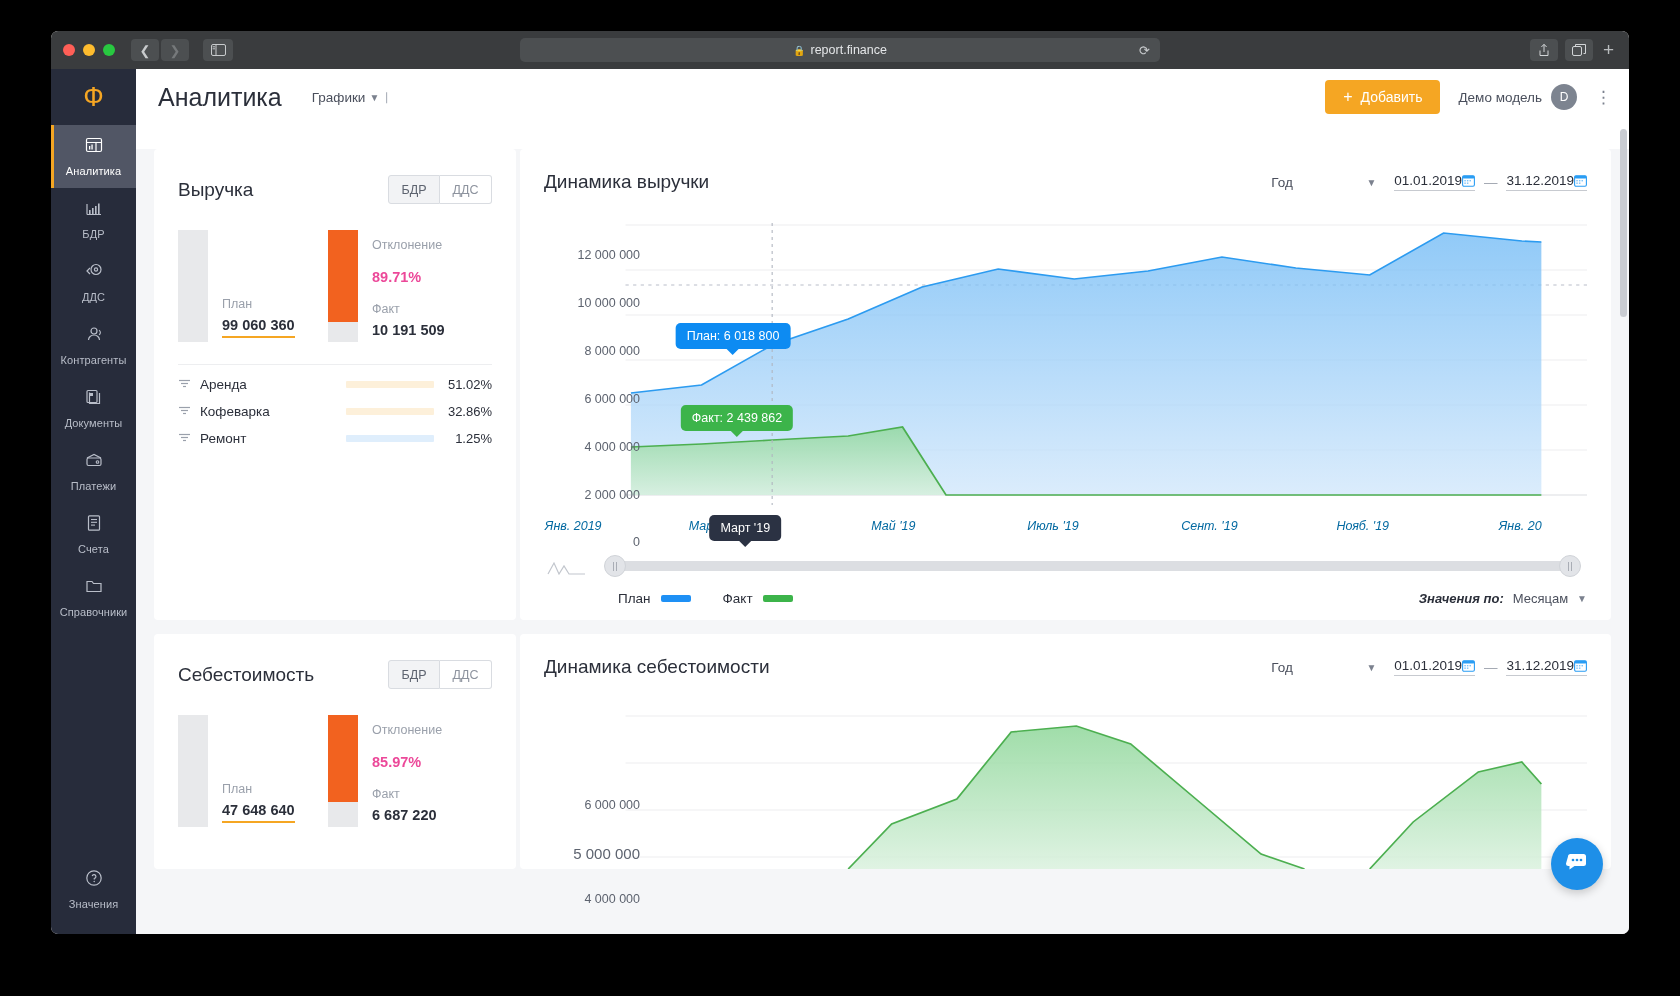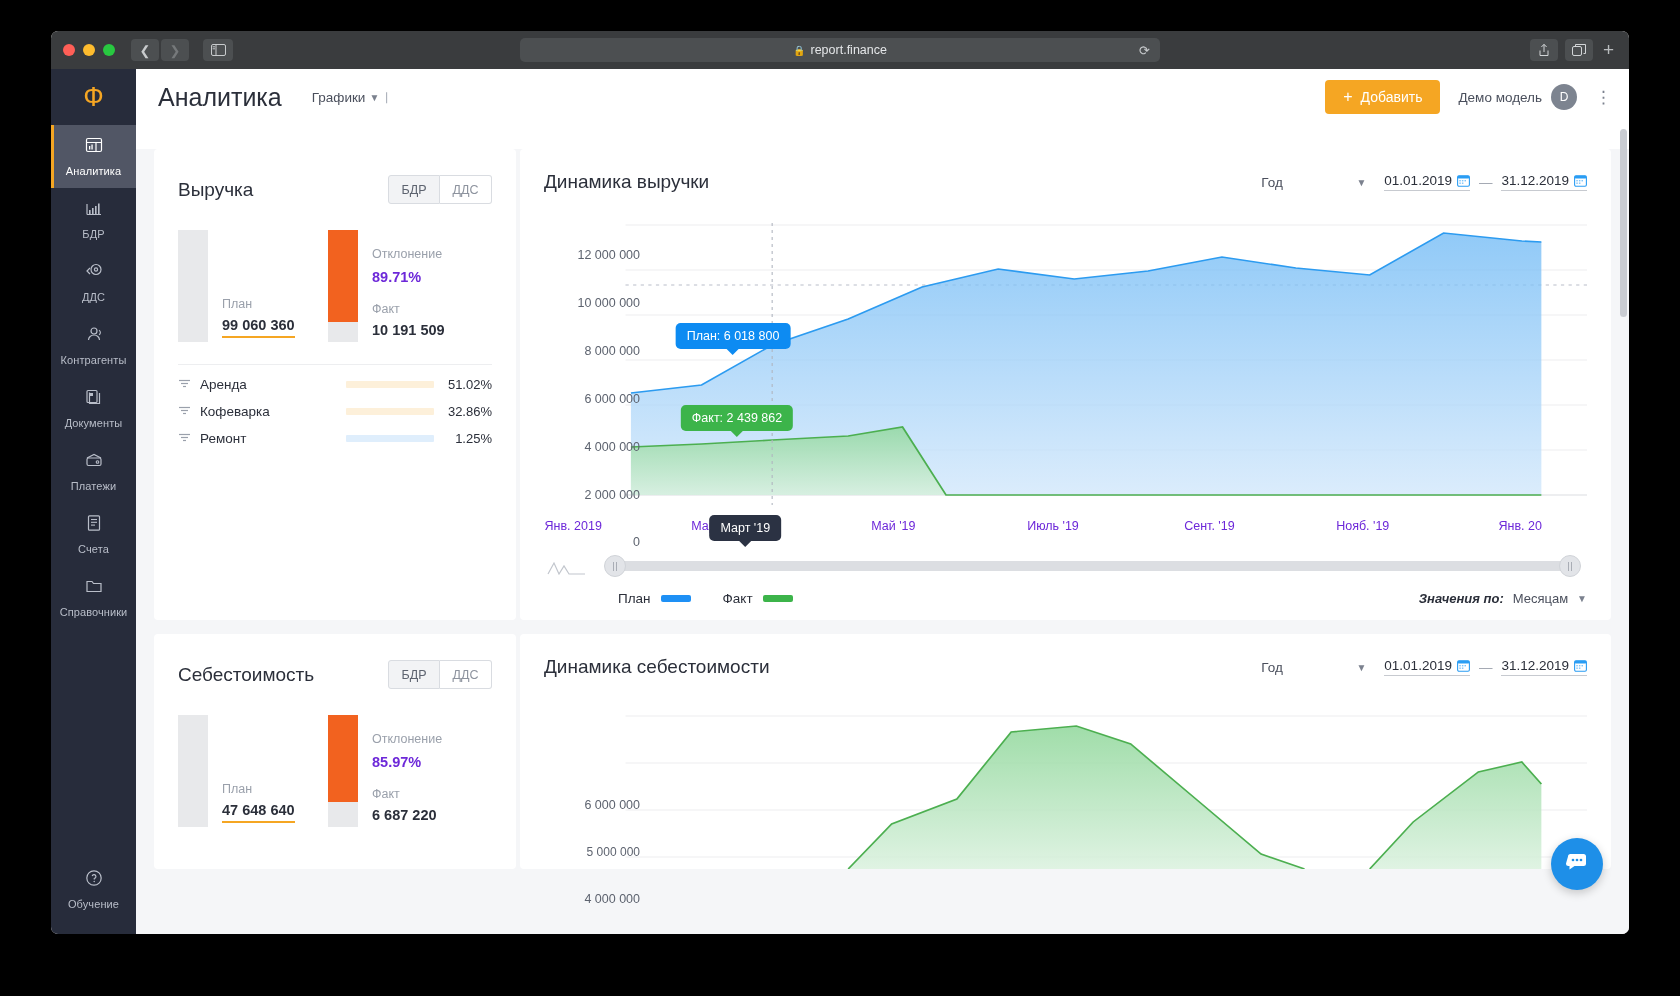--- a/index.html
+++ b/index.html
@@ -142,21 +142,21 @@
 
   .kpi { display: flex; align-items: flex-end; margin-top: 26px; height: 112px; }
   .bar-col { width: 30px; display: flex; flex-direction: column; justify-content: flex-end; height: 100%; }
   .bar-plan { background: #e8e9eb; }
   .bar-fact-wrap { width: 30px; height: 100%; display: flex; flex-direction: column; justify-content: flex-end; }
   .bar-fact-top { background: #f2621f; }
   .bar-fact-bot { background: #e8e9eb; }
   .kpi-txt { padding-left: 14px; padding-bottom: 4px; }
   .kpi-lbl { font-size: 12.5px; color: #9aa0ab; }
   .kpi-val { font-size: 14.5px; color: #2b2f3a; font-weight: bold; margin-top: 6px; }
-  .kpi-dev { font-size: 14.5px; color: #6d28d9; font-weight: bold; margin-top: 8px; }
+  .kpi-dev { font-size: 14.5px; color: #ec4899; font-weight: bold; margin-top: 17px; }
   .plan-block { padding-left: 14px; padding-bottom: 4px; width: 120px; }
   .plan-val { border-bottom: 2px solid #f5a623; display: inline-block; padding-bottom: 3px; }
 
   .divider { height: 1px; background: #edeef0; margin: 22px 0 6px; }
 
   .item { display: flex; align-items: center; height: 27px; font-size: 13.5px; color: #2b2f3a; }
   .item .fico { width: 22px; color: #9aa0ab; }
   .item .nm { flex: 1; }
   .track { width: 88px; height: 7px; background: #fdf0da; border-radius: 1px; overflow: hidden; }
   .track.blue { background: #dfeefc; }
@@ -166,21 +166,21 @@
 
   
   .chart-head { display: flex; align-items: center; }
   .chart-title { font-size: 19px; color: #2b2f3a; }
   .chart-ctrls { margin-left: auto; display: flex; align-items: center; gap: 0; }
   .period {
     display: flex; align-items: center; justify-content: space-between;
     width: 105px; font-size: 13.5px; color: #4a4f5c; cursor: pointer;
   }
   .daterange { display: flex; align-items: center; gap: 9px; margin-left: 18px; font-size: 13.5px; color: #2b2f3a; }
-  .dfield { display: flex; align-items: center; gap: 5px; border-bottom: 1px solid #c7cad0; padding-bottom: 2px; cursor: pointer;}
+  .dfield { display: flex; align-items: center; border-bottom: 1px solid #c7cad0; padding-bottom: 2px; cursor: pointer;}
   .cal svg { display: block; }
   .dash { color: #9aa0ab; }
 
   .plot { position: relative; height: 300px; margin-top: 22px; }
   .plot svg { display: block; }
 
   .ttip {
     position: absolute; color: #fff; font-size: 12.5px; padding: 6px 11px;
     border-radius: 5px; white-space: nowrap;
   }
@@ -189,21 +189,21 @@
     border-left: 7px solid transparent; border-right: 7px solid transparent;
   }
   .ttip.blue { background: #0d8bf2; }
   .ttip.blue::after { border-top: 7px solid #0d8bf2; }
   .ttip.green { background: #3cb44a; }
   .ttip.green::after { border-top: 7px solid #3cb44a; }
   .ttip.dark { background: #2b3243; }
   .ttip.dark::after { border-top: 7px solid #2b3243; }
 
   .xaxis { position: relative; height: 20px; margin-top: 4px; }
-  .xlabel { position: absolute; font-size: 12.5px; color: #6d28d9; transform: translateX(-50%); white-space: nowrap; }
+  .xlabel { position: absolute; font-size: 12.5px; color: #0369a1; transform: translateX(-50%); white-space: nowrap; font-style: italic; }
 
   .rangebar { position: relative; height: 26px; margin-top: 14px; display: flex; align-items: center; padding: 0 6px;}
   .rangebar .trackline { position: absolute; left: 68px; right: 18px; height: 10px; background: #dcdee2; border-radius: 5px; }
   .handle {
     position: absolute; width: 22px; height: 22px; border-radius: 50%;
     background: #e2e4e8; border: 1px solid #d0d3d8; display:flex; align-items:center; justify-content:center;
   }
   .handle span { display: block; width: 1px; height: 9px; background: #a9adb5; margin: 0 1px; }
   .sparkico { position: absolute; left: 3px; top: 6px; }
 
@@ -365,21 +365,21 @@
       <div class="nav-spacer"></div>
 
       <div class="nav-item nav-bottom">
         <span class="ico">
           <svg width="20" height="20" viewBox="0 0 20 20">
               <circle cx="10" cy="10" r="7.2" fill="none" stroke="#b9bec9" stroke-width="1.2"></circle>
               <path d="M8.2 8 a1.9 1.9 0 1 1 2.1 2.4 v1.1" fill="none" stroke="#b9bec9" stroke-width="1.2"></path>
               <circle cx="10.2" cy="13.6" r="0.75" fill="#b9bec9"></circle>
             </svg>
         </span>
-        <span class="lbl">Обучение</span>
+        <span class="lbl">Значения</span>
       </div>
     </div>
 
     <div class="content">
 
       <div class="topbar">
         <div class="page-title">Аналитика</div>
         <div class="graph-sel">
           <span>Графики</span>
           <span class="chev">▼</span>
@@ -712,15 +712,15 @@
 <div style="position:absolute;left:0;top:0;width:0;height:0;overflow:visible;">
   <div style="position:absolute;left:555px;top:248px;font-size:12.5px;color:#5d636f;text-align:right;width:85px;">12 000 000</div>
   <div style="position:absolute;left:555px;top:296px;font-size:12.5px;color:#5d636f;text-align:right;width:85px;">10 000 000</div>
   <div style="position:absolute;left:555px;top:344px;font-size:12.5px;color:#5d636f;text-align:right;width:85px;">8 000 000</div>
   <div style="position:absolute;left:555px;top:392px;font-size:12.5px;color:#5d636f;text-align:right;width:85px;">6 000 000</div>
   <div style="position:absolute;left:555px;top:440px;font-size:12.5px;color:#5d636f;text-align:right;width:85px;">4 000 000</div>
   <div style="position:absolute;left:555px;top:488px;font-size:12.5px;color:#5d636f;text-align:right;width:85px;">2 000 000</div>
   <div style="position:absolute;left:555px;top:535px;font-size:12.5px;color:#5d636f;text-align:right;width:85px;">0</div>
 
   <div style="position:absolute;left:555px;top:798px;font-size:12.5px;color:#5d636f;text-align:right;width:85px;">6 000 000</div>
-  <div style="position:absolute;left:555px;top:845px;font-size:12px;color:#5d636f;text-align:right;width:85px;">5 000 000</div>
+  <div style="position:absolute;left:555px;top:845px;font-size:15px;color:#5d636f;text-align:right;width:85px;">5 000 000</div>
   <div style="position:absolute;left:555px;top:892px;font-size:12.5px;color:#5d636f;text-align:right;width:85px;">4 000 000</div>
 </div>
 
 </body></html>

